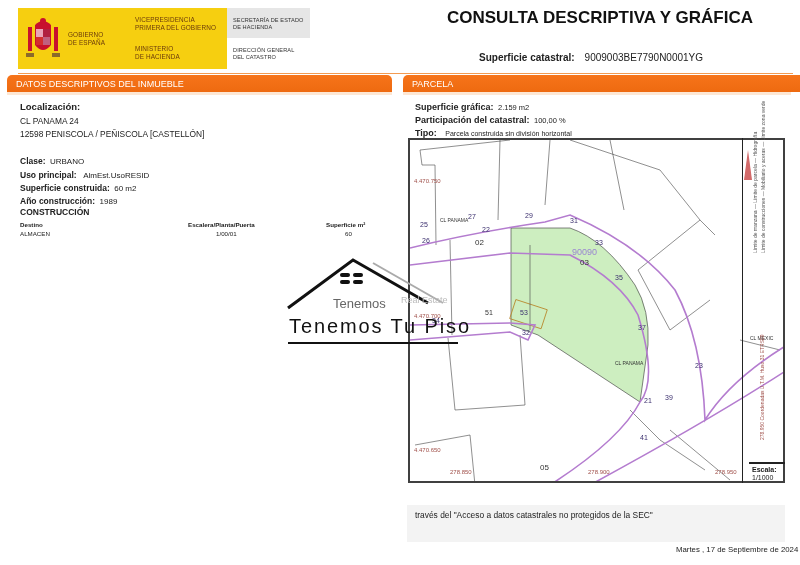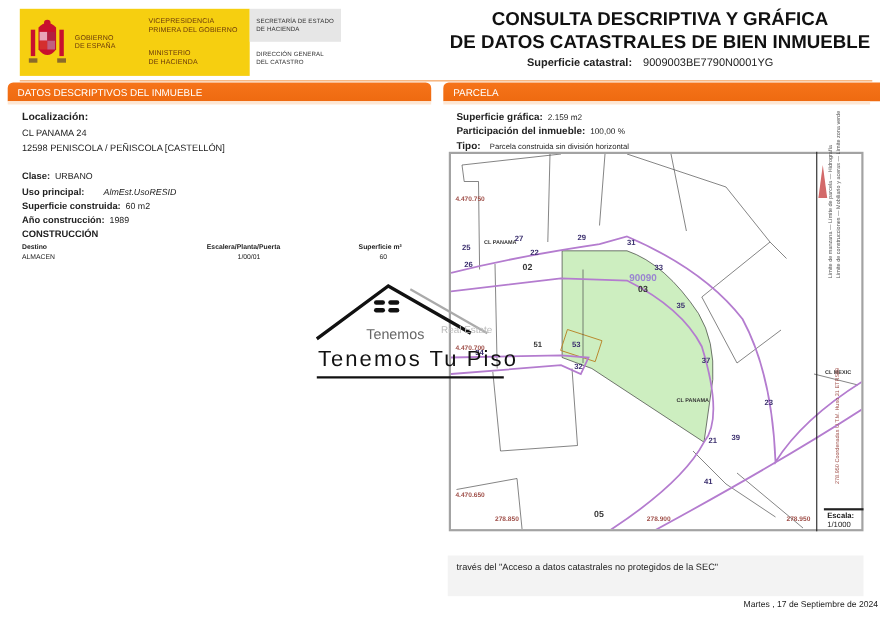--- a/index.html
+++ b/index.html
@@ -27,21 +27,21 @@
   .sec-rule { position: absolute; height: 3px; background: #fde7d4; }
 
   .label { font-weight: bold; font-size: 9.5px; color: #222; }
   .val { font-size: 8px; color: #222; }
   .line { position: absolute; white-space: nowrap; }
 
   .tbl-h { position: absolute; font-size: 6.2px; font-weight: bold; color: #222; }
   .tbl-c { position: absolute; font-size: 6.2px; color: #222; }
 
   
-  .map { position: absolute; left: 408px; top: 138px; width: 377px; height: 345px; border: 2px solid #a3a3a3; background: #fff; overflow: hidden; font-weight: bold; }
+  .map { position: absolute; left: 408px; top: 138px; width: 377px; height: 345px; border: 2px solid #404040; background: #fff; overflow: hidden; }
   .legend-col { position: absolute; left: 742px; top: 138px; width: 1px; height: 345px; background: #222; }
   .legend-txt { position: absolute; font-size: 5px; color: #555; transform-origin: left top; transform: rotate(-90deg); white-space: nowrap; }
   .scale-box { position: absolute; left: 749px; top: 462px; width: 36px; height: 21px; border-top: 2px solid #222; font-size: 7px; font-weight: bold; padding: 2px 0 0 3px; line-height: 8px; }
 
   .notice { position: absolute; left: 407px; top: 505px; width: 378px; height: 37px; background: #f3f3f3; font-size: 8.4px; line-height: 12px; padding: 4px 0 0 8px; color: #222; }
   .date { position: absolute; left: 660px; top: 545px; font-size: 7.8px; color: #222; margin-left: 16px; }
 
   
   .watermark { position: absolute; left: 283px; top: 248px; width: 200px; height: 100px; }
 </style>
@@ -83,42 +83,41 @@
     </div>
     <div class="gov-text" style="left:6px; top:39px;">
       <div>DIRECCIÓN GENERAL</div>
         <div>DEL CATASTRO</div>
     </div>
   </div>
 </div>
 
 <div class="title">
   <div>CONSULTA DESCRIPTIVA Y GRÁFICA</div>
-  <div>DE DATOS CATASTRALES DE BIEN INMUEBLE</div>
 </div>
 <div class="ref">
   <b>Superficie catastral:</b><span>9009003BE7790N0001YG</span>
 </div>
 
 <div class="orange-rule"></div>
 
 <div class="sec-head" style="left:7px; top:75px; width:385px;">DATOS DESCRIPTIVOS DEL INMUEBLE</div>
 <div class="sec-rule" style="left:7px; top:92px; width:385px;"></div>
 
 <div class="line label" style="left:20px; top:101px;">Localización:</div>
 <div class="line val" style="left:20px; top:116px; font-size:8.4px;">CL PANAMA 24</div>
 <div class="line val" style="left:20px; top:129px; font-size:8.4px;">12598 PENISCOLA / PEÑISCOLA [CASTELLÓN]</div>
 
 <div class="line" style="left:20px; top:150px;">
   <span class="label" style="font-size:8.5px;">Clase:</span>
   <span class="val">URBANO</span>
 </div>
 <div class="line" style="left:20px; top:164px;">
   <span class="label" style="font-size:8.5px;">Uso principal:</span>
-  <span class="val" style="margin-left:13px;font-style:italic;">AlmEst.UsoRESID</span>
+  <span class="val" style="margin-left:2px;">AlmEst.UsoRESID</span>
 </div>
 <div class="line" style="left:20px; top:177px;">
   <span class="label" style="font-size:8.5px;">Superficie construida:</span>
   <span class="val">60 m2</span>
 </div>
 <div class="line" style="left:20px; top:190px;">
   <span class="label" style="font-size:8.5px;">Año construcción:</span>
   <span class="val">1989</span>
 </div>
 
@@ -134,21 +133,21 @@
 </div>
 
 <div class="sec-head" style="left:403px; top:75px; width:468px;">PARCELA</div>
 <div class="sec-rule" style="left:403px; top:92px; width:388px;"></div>
 
 <div class="line" style="left:415px; top:96px;">
   <span class="label" style="font-size:9px;">Superficie gráfica:</span>
   <span class="val" style="font-size:7.5px;">2.159 m2</span>
 </div>
 <div class="line" style="left:415px; top:109px;">
-  <span class="label" style="font-size:9px;">Participación del inmueble:</span>
+  <span class="label" style="font-size:9px;">Participación del catastral:</span>
   <span class="val" style="font-size:7.5px;">100,00 %</span>
 </div>
 <div class="line" style="left:415px; top:122px;">
   <span class="label" style="font-size:9px;">Tipo:</span>
   <span class="val" style="font-size:7px; margin-left:4px;">Parcela construida sin división horizontal</span>
 </div>
 
 <div class="map">
   <svg width="377" height="345" viewBox="0 0 377 345" style="position:absolute;left:0;top:0;">
 

